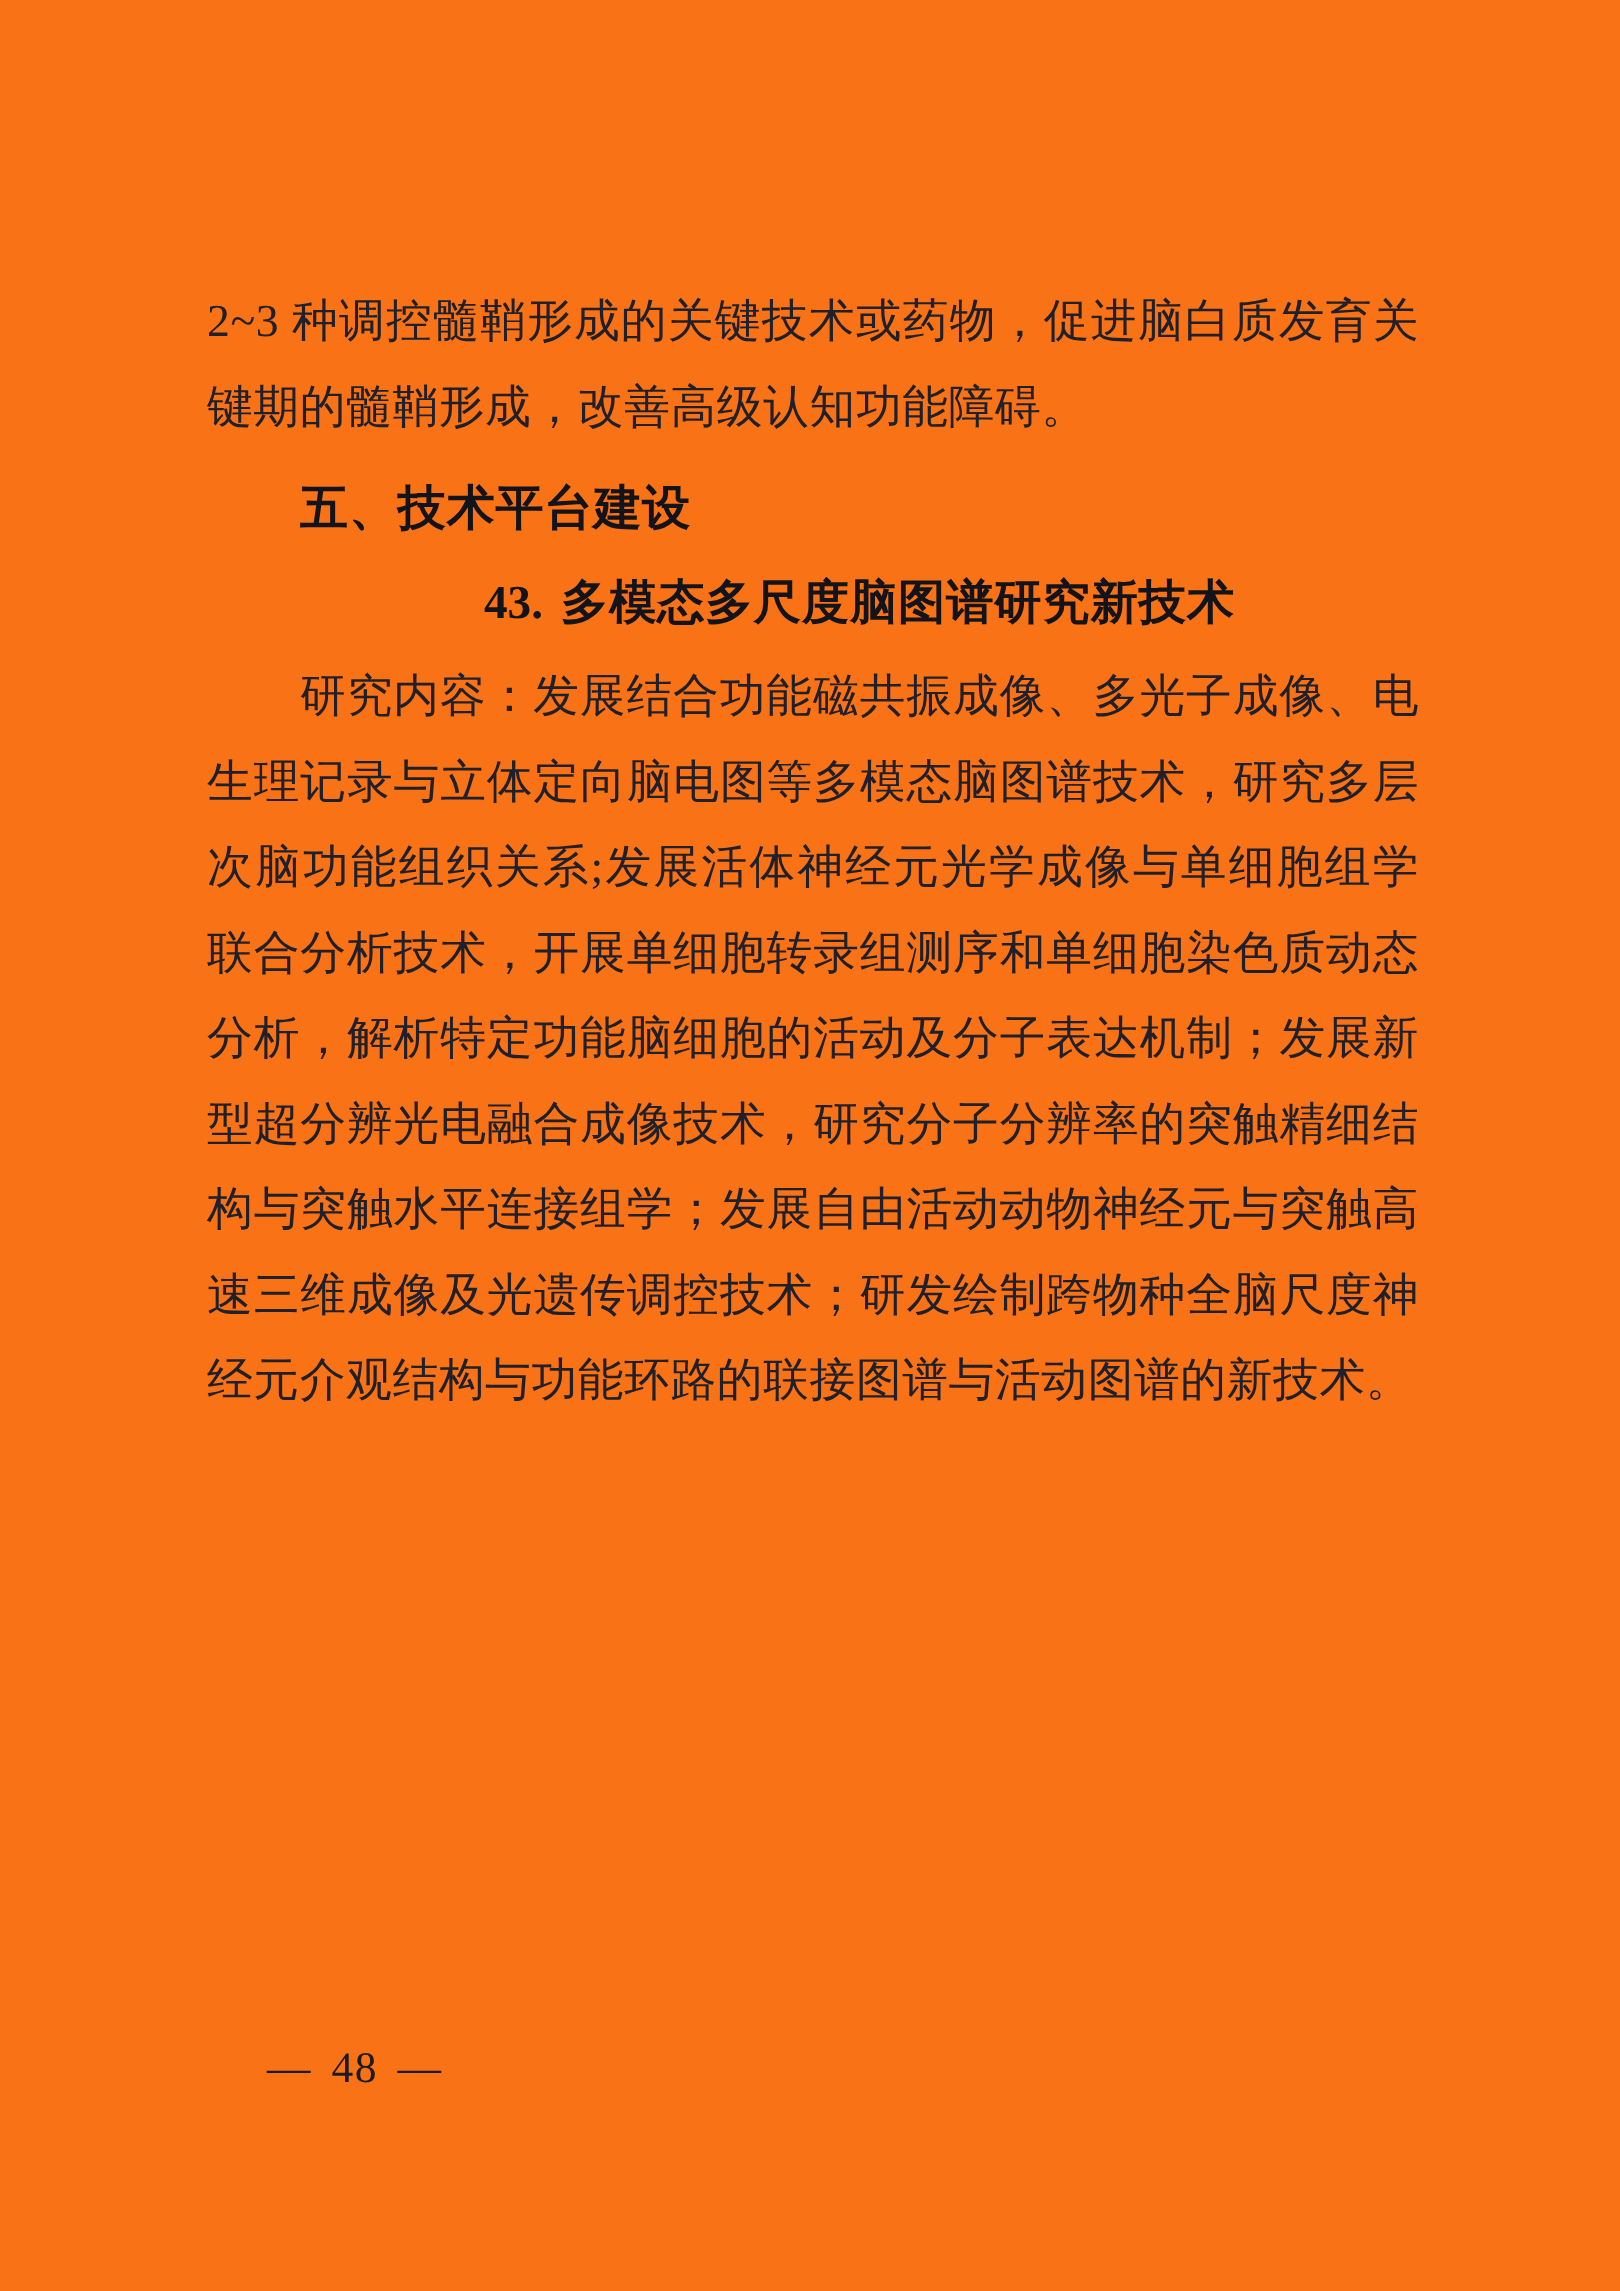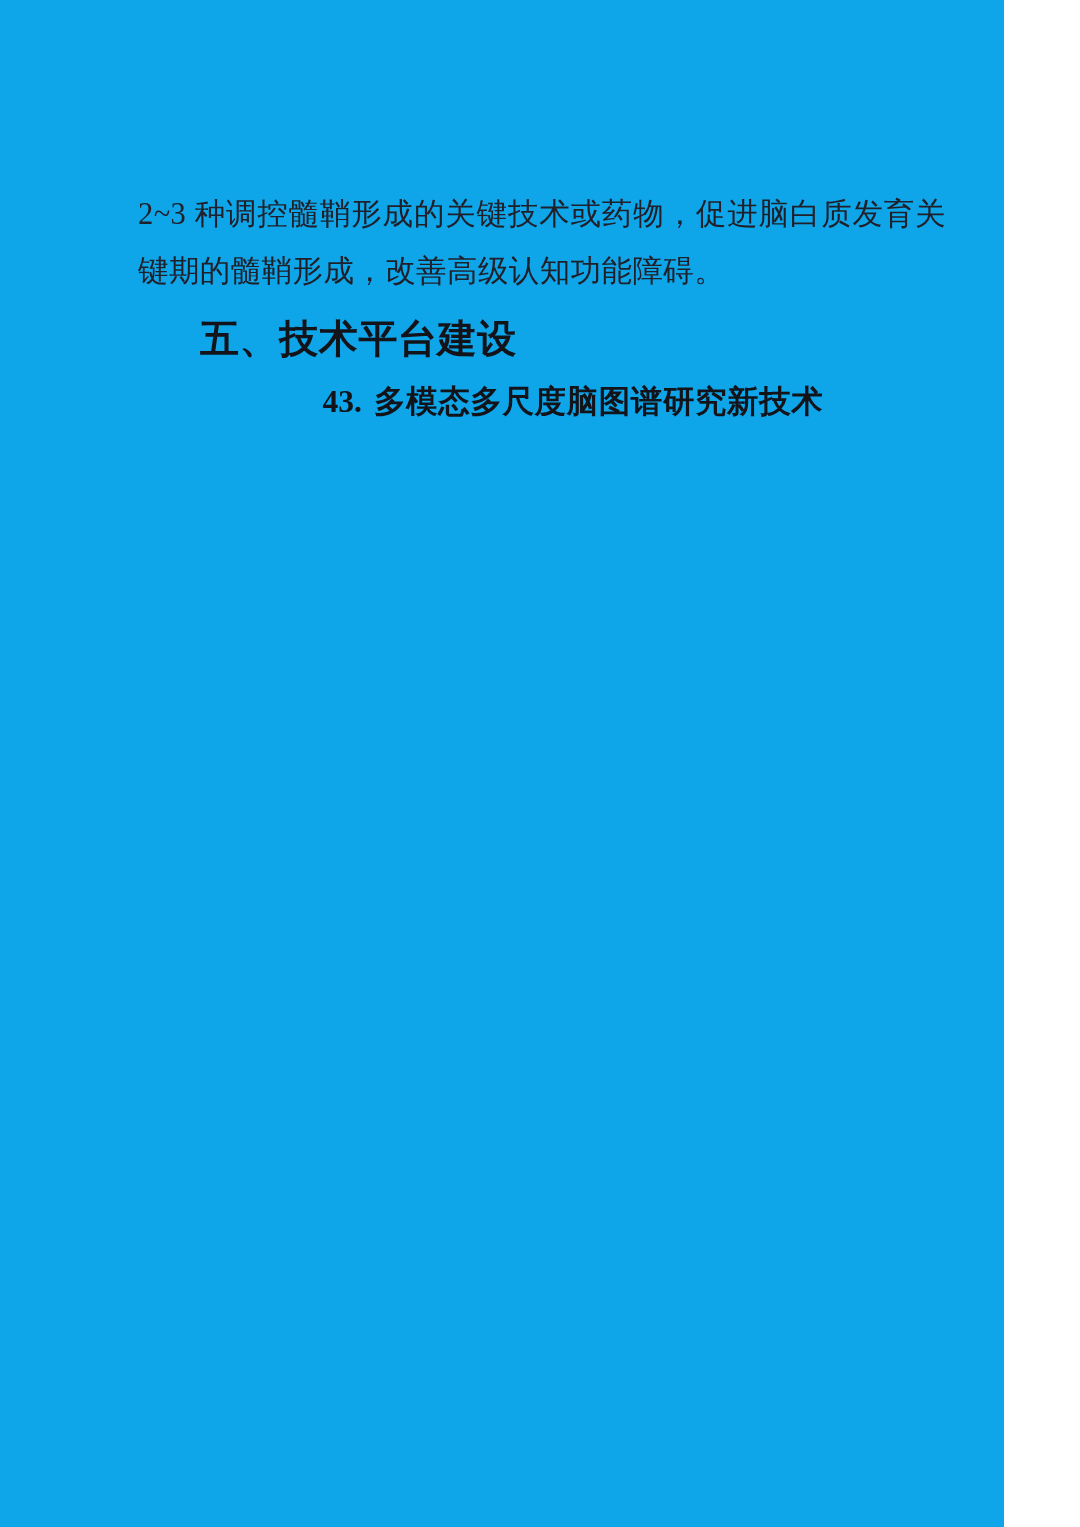--- a/index.html
+++ b/index.html
@@ -3,23 +3,23 @@
 <meta charset="utf-8">
 <style>
   html, body {
     margin: 0;
     padding: 0;
     background: #ffffff;
   }
 
   .page {
     position: relative;
-    width: 1004px;
+    width: 1080px;
     height: 1527px;
-    background: #0ea5e9;
+    background: #f97316;
     overflow: hidden;
     font-family: "Liberation Serif", "DejaVu Serif", serif;
     color: #1b1b20;
   }
 
   
   .content {
     position: absolute;
     left: 138px;
     top: 186px;
@@ -37,21 +37,21 @@
     color: #20202a;
     word-break: break-all;
   }
 
   .para.indent {
     text-indent: 62px;
   }
 
   .h-section {
     margin: 0;
-    font-size: 39px;
+    font-size: 32px;
     line-height: 57px;
     font-weight: 700;
     letter-spacing: 0.6px;
     text-indent: 62px;
     color: #13131a;
     font-family: "DejaVu Sans", "Liberation Sans", sans-serif;
   }
 
   .h-item {
     margin: 0;
@@ -108,20 +108,24 @@
     <div class="gap-sm"></div>
 
     <h2 class="h-section">五、技术平台建设</h2>
 
     <div class="gap-xs"></div>
 
     <h3 class="h-item"><span class="num">43.</span><span>多模态多尺度脑图谱研究新技术</span></h3>
 
     <div class="gap-xs"></div>
 
+    <p class="para indent">研究内容：发展结合功能磁共振成像、多光子成像、电生理记录与立体定向脑电图等多模态脑图谱技术，研究多层次脑功能组织关系;发展活体神经元光学成像与单细胞组学联合分析技术，开展单细胞转录组测序和单细胞染色质动态分析，解析特定功能脑细胞的活动及分子表达机制；发展新型超分辨光电融合成像技术，研究分子分辨率的突触精细结构与突触水平连接组学；发展自由活动动物神经元与突触高速三维成像及光遗传调控技术；研发绘制跨物种全脑尺度神经元介观结构与功能环路的联接图谱与活动图谱的新技术。</p>
 
     <div class="gap-sm"></div>
 
 
   </div>
 
+  <div class="footer">
+    <span class="pg">—</span><span class="dash">48</span><span>—</span>
+  </div>
 
 </div>
 
 </body></html>

